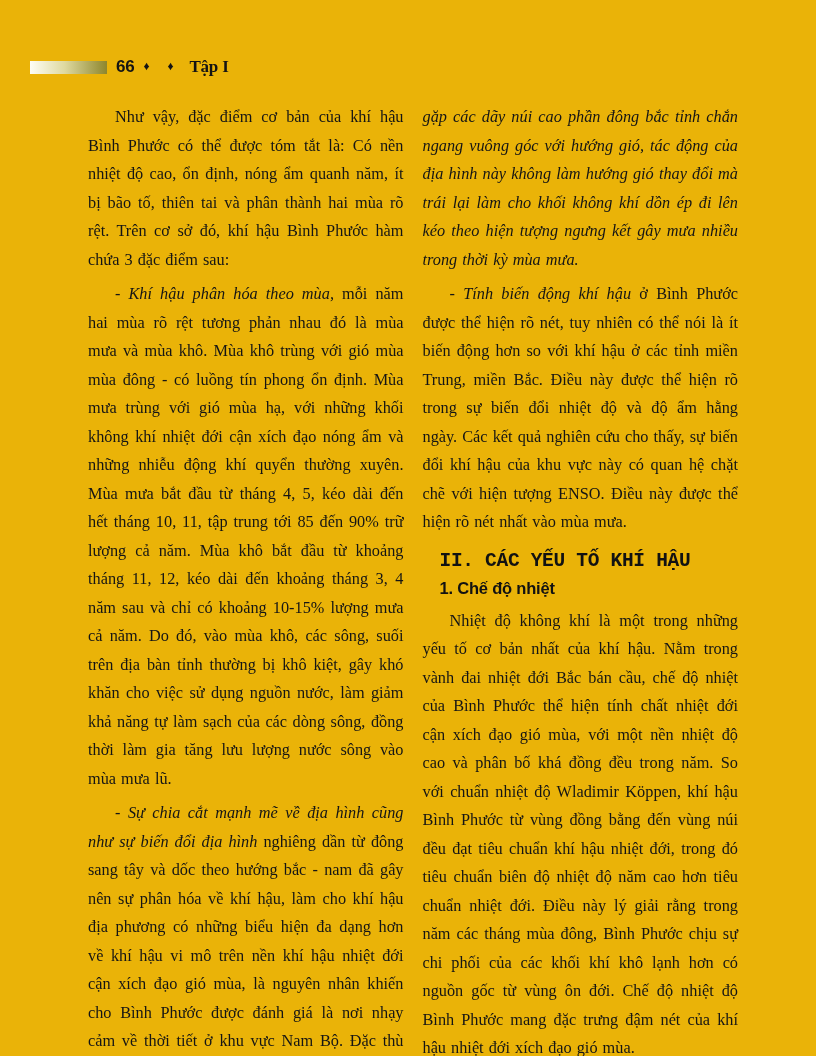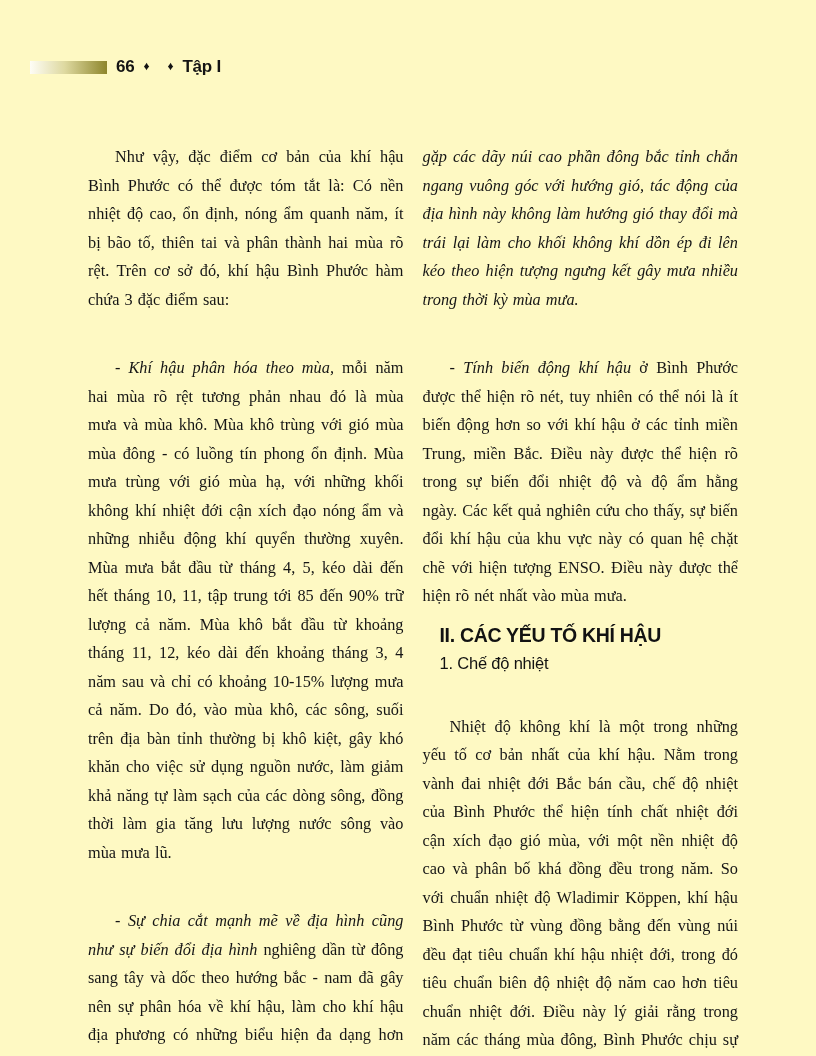--- a/index.html
+++ b/index.html
@@ -4,69 +4,68 @@
 <style>
   * { margin: 0; padding: 0; box-sizing: border-box; }
   html, body { background: #ffffff; }
   body {
     width: 816px; height: 1056px;
     position: relative;
     font-family: "Liberation Serif", "DejaVu Serif", serif;
     color: #151515;
     overflow: hidden;
   }
-  .page { position: absolute; inset: 0; background: #fef9c3; }
+  .page { position: absolute; inset: 0; background: #eab308; }
 
   
   .running-header {
     position: absolute; top: 57px; left: 30px;
     display: flex; align-items: center;
     font-family: "Liberation Sans", "DejaVu Sans", sans-serif;
     font-weight: 700; font-size: 17px; color: #141414;
     letter-spacing: -0.2px;
     white-space: nowrap;
   }
   .accent-bar {
     width: 77px; height: 13px;
     background: linear-gradient(to right, #fefdf6, #ded9a0 45%, #8e862c);
     margin-right: 9px;
   }
   .hdr-diamond { font-size: 12px; margin: 0 9px; transform: translateY(-1px); }
-  .hdr-volume { margin-left: 0; }
+  .hdr-volume { margin-left: 7px; font-family: Liberation Serif, serif; }
 
   
   .columns {
     position: absolute; top: 103px; left: 88px;
     width: 650px;
     display: flex; gap: 19px;
   }
   .col { width: 315.5px; }
 
   .para {
     font-size: 16.3px;
     line-height: 28.5px;
     text-align: justify;
     text-indent: 27px;
     margin-bottom: 6px;
     word-spacing: 1px;
-    margin-top: 40px;
   }
   .para.no-indent { text-indent: 0; font-style: italic; }
   .para.justify-last { text-align-last: justify; margin-bottom: 0; }
   .lead-italic { font-style: italic; font-family: Liberation Serif, serif; }
 
   .section-heading {
-    font-family: Liberation Sans, sans-serif;
+    font-family: Liberation Mono, monospace;
     font-weight: 700; font-size: 19.5px; color: #121212;
     letter-spacing: -0.3px;
     margin: 13px 0 7px 17px;
   }
   .subsection-heading {
     font-family: "Liberation Sans", "DejaVu Sans", sans-serif;
-    font-weight: 400; font-size: 16.5px; color: #121212;
+    font-weight: 700; font-size: 16.5px; color: #121212;
     letter-spacing: -0.2px;
     margin: 0 0 9px 17px;
   }
 </style>
 </head>
 <body>
 
 <div class="page">
 
   <div class="running-header">

